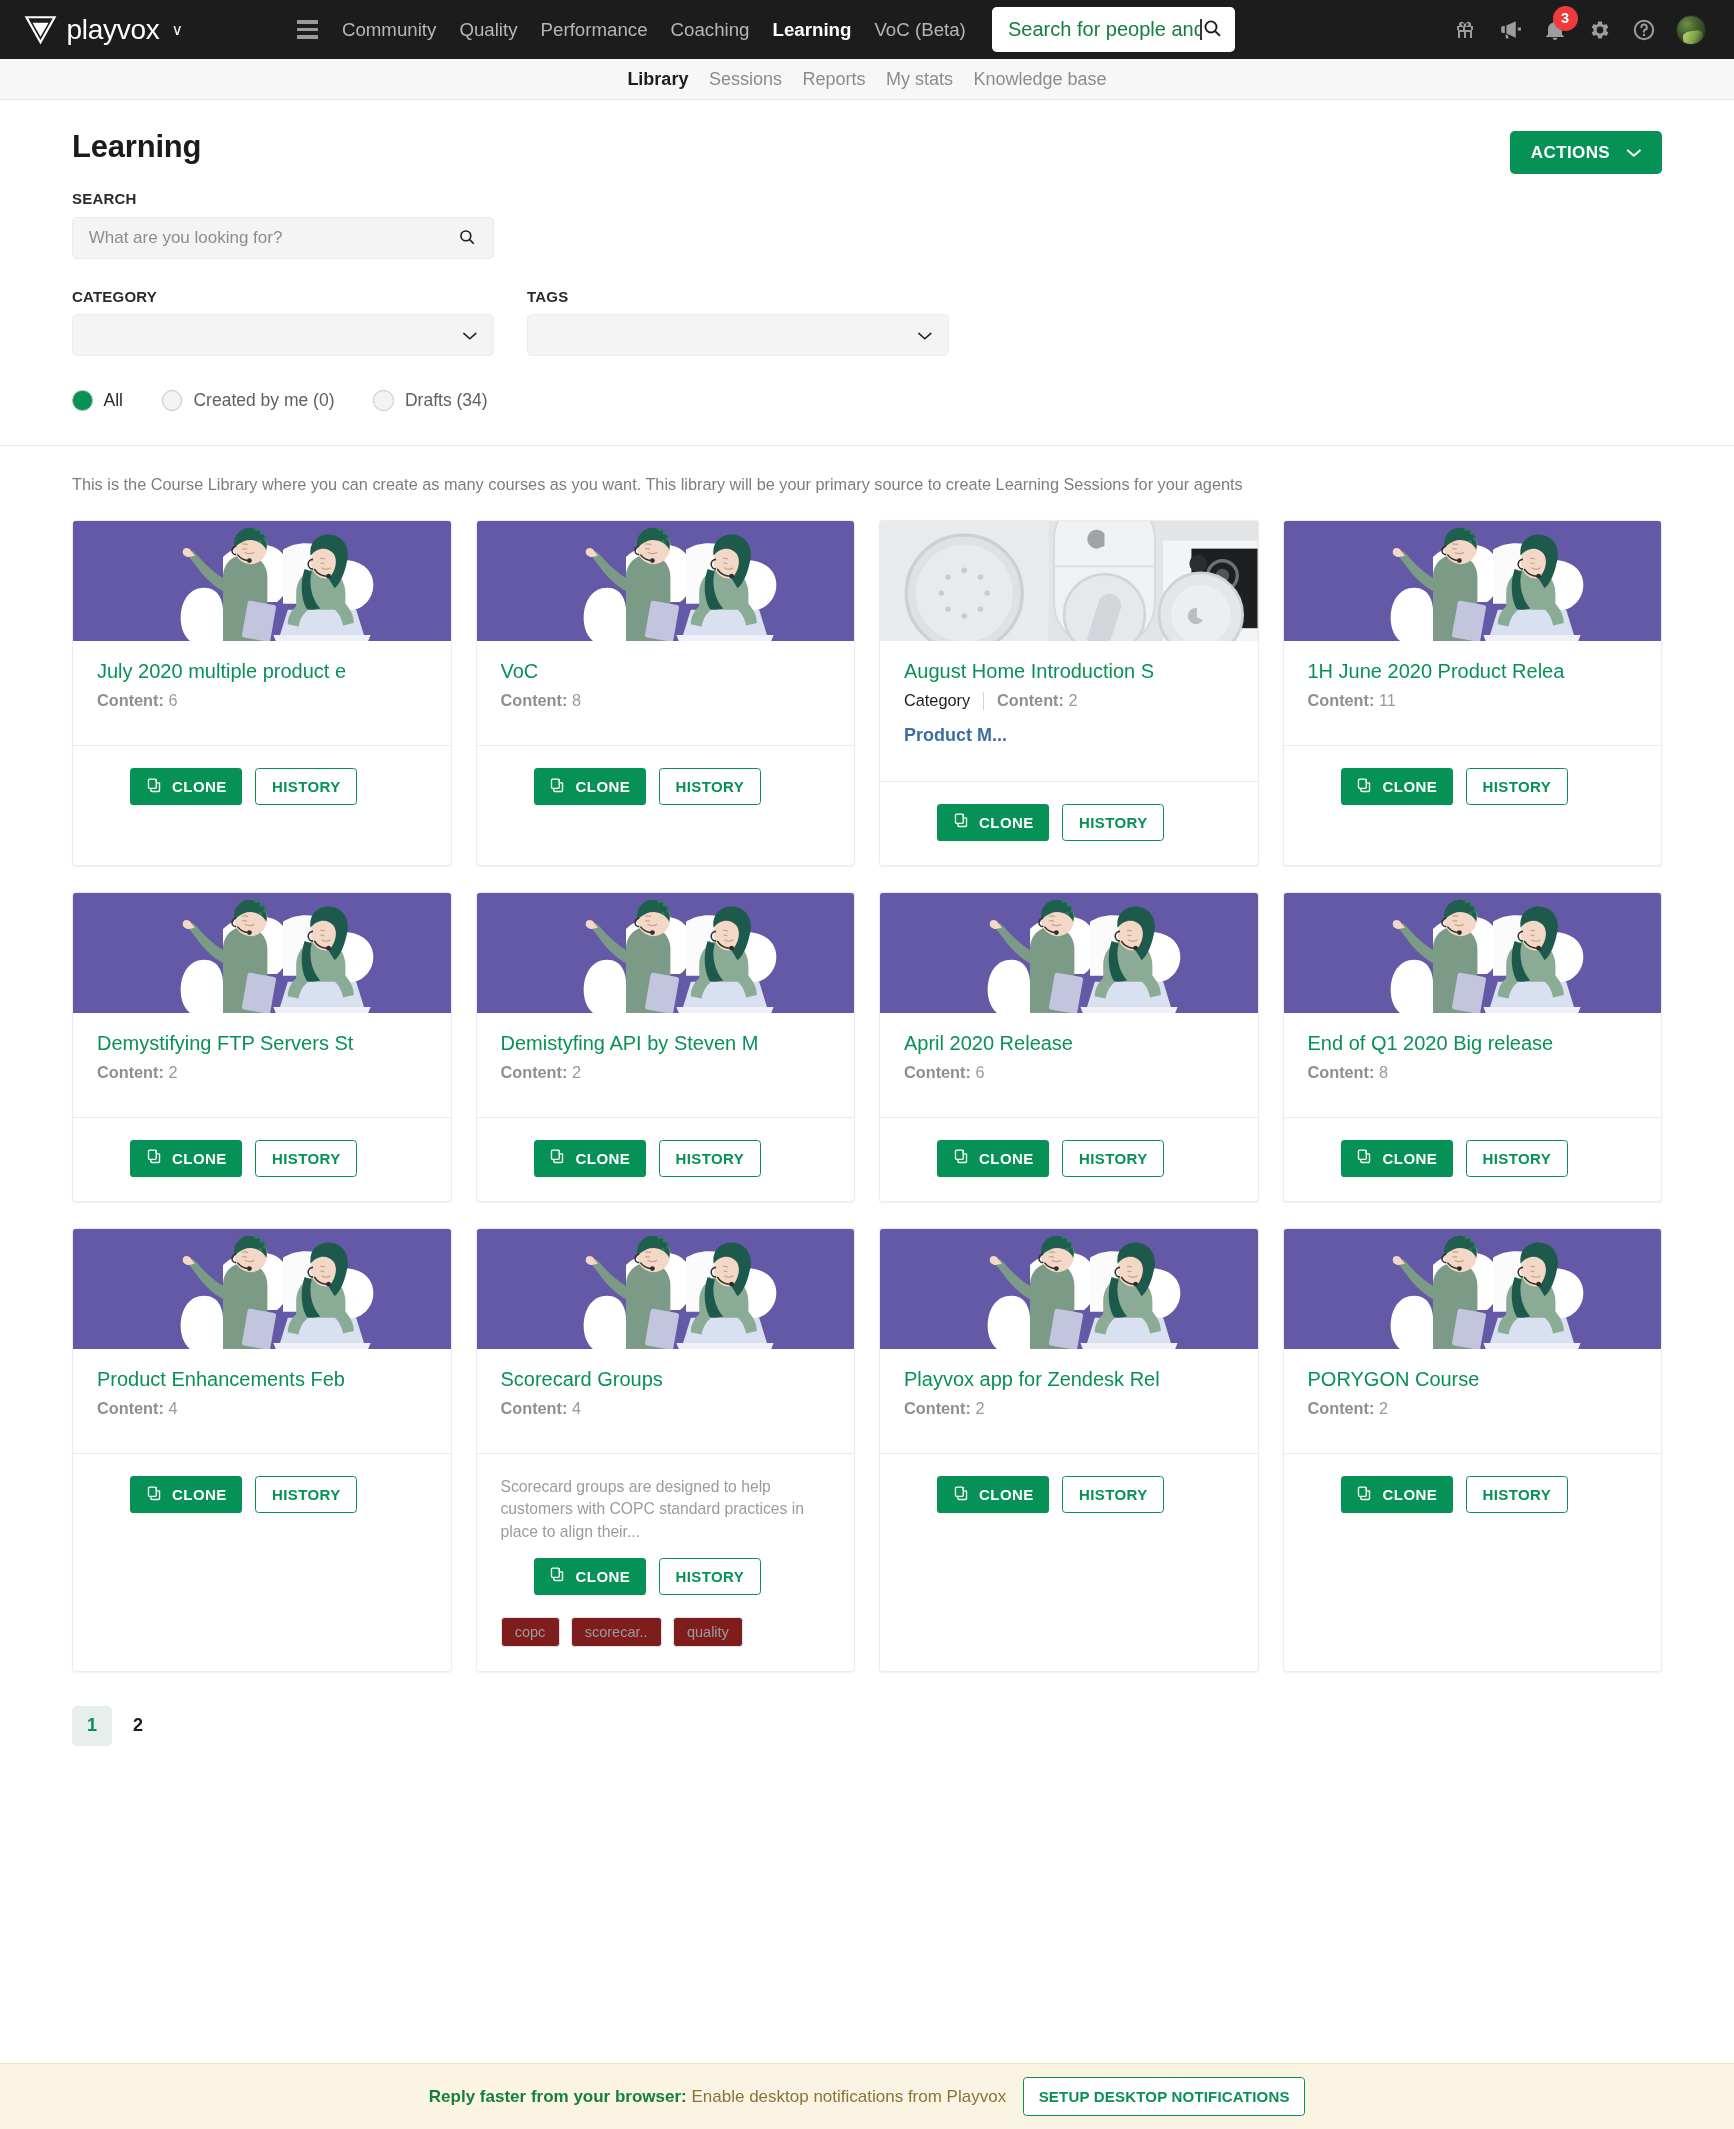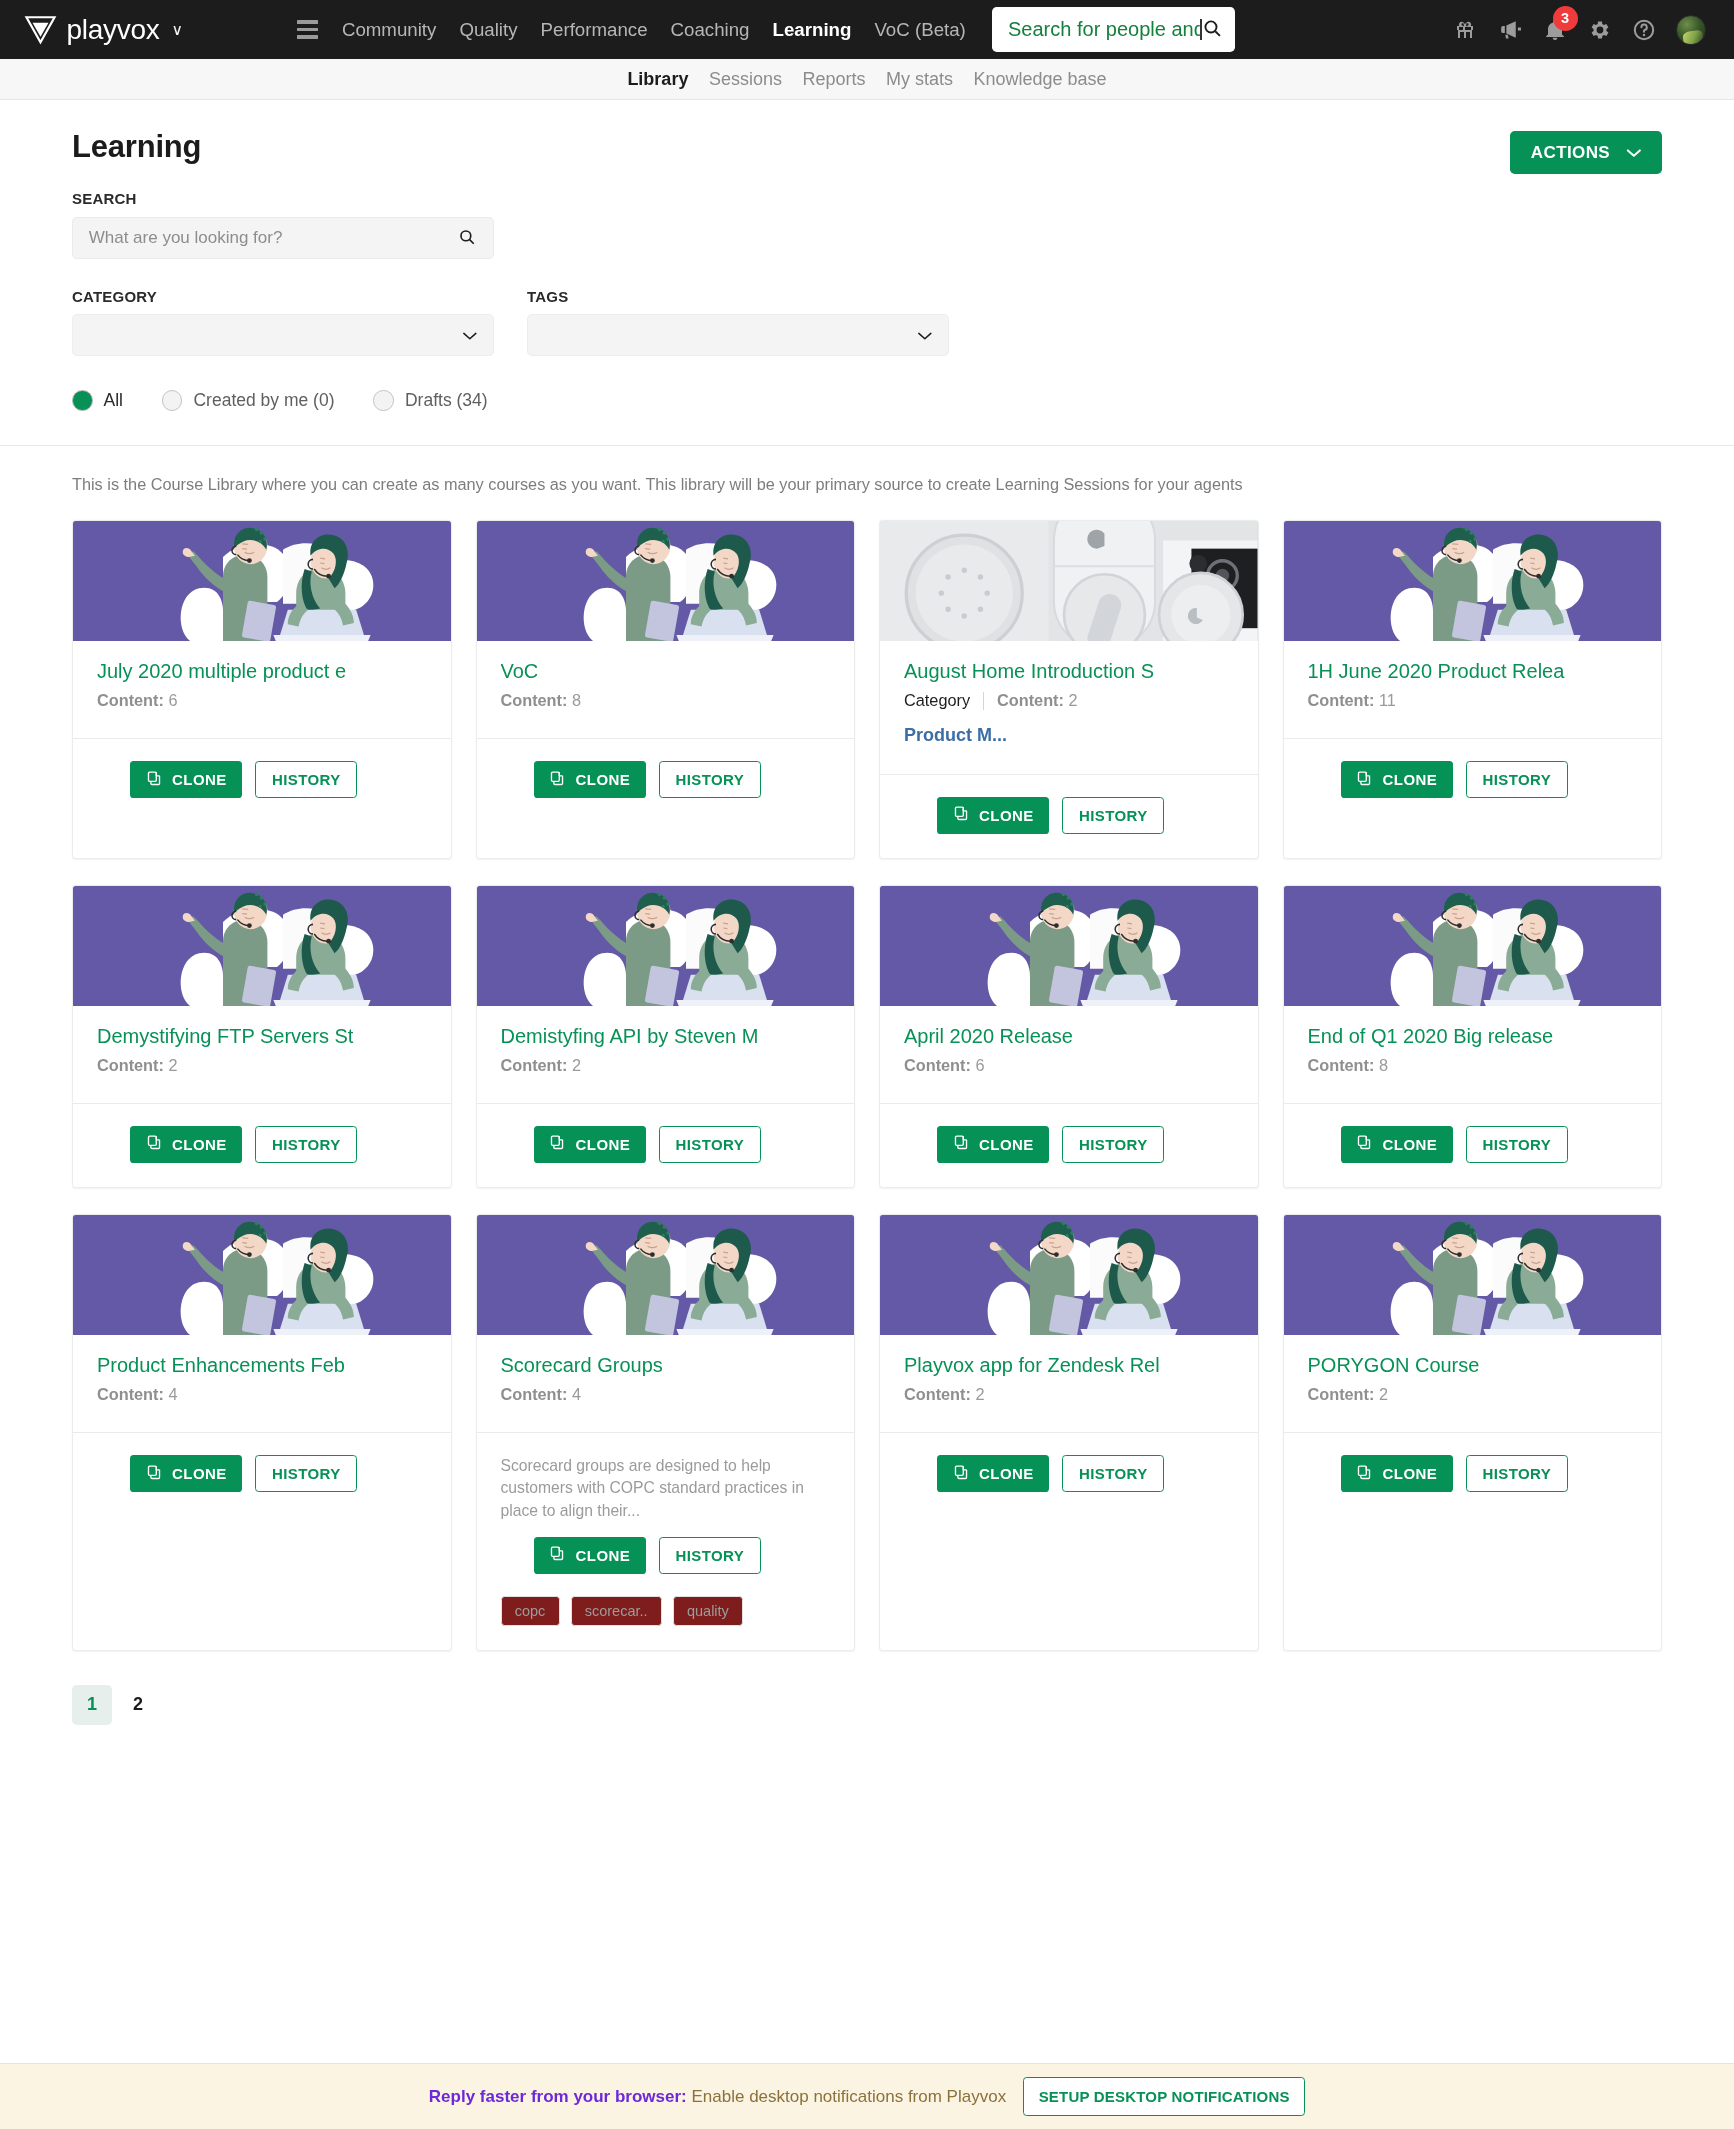--- a/index.html
+++ b/index.html
@@ -142,21 +142,21 @@
     background:#ffffff;
     border: 0.6px solid #e9eeec;
     border-radius: 3.6px;
     box-shadow: 0 0.6px 1.8px rgba(0,0,0,0.06);
     overflow: hidden;
     display:flex; flex-direction:column;
   }
   .card-img { height: 120px; background:#6459a6; position:relative; overflow:hidden; }
   .card-img.photo { background:#d9dadc; }
   .card-body {
-    padding: 19px 24px 28px 24px;
+    padding: 19px 24px 35px 24px;
     border-bottom: 0.6px solid #ebebeb;
   }
   .card-title {
     font-size: 20px; color:#089157; line-height:1.18;
     white-space: nowrap; overflow: hidden;
     margin-bottom: 7.2px;
   }
   .card-meta { font-size: 16.3px; color:#9a9a9a; display:flex; align-items:center; gap: 13.2px; white-space:nowrap; }
   .card-meta b { color:#8f8f8f; font-weight:700; }
   .meta-cat { color:#1d1d1d; font-weight:400; }
@@ -189,21 +189,21 @@
   .page-btn.active { background:#e6efeb; color:#089157; }
   .page-btn.idle { background:transparent; color:#1b1b1b; }
 
   
   .footer-banner {
     position:absolute; left:0; right:0; bottom:0;
     height: 66px; background:#fcf4e3; border-top:0.6px solid #f0e4c8;
     display:flex; align-items:center; justify-content:center; gap: 17px;
   }
   .fb-text { font-size: 17px; color:#8a7239; }
-  .fb-text b { color:#6d28d9; font-weight:700; }
+  .fb-text b { color:#15803d; font-weight:700; }
   .fb-btn {
     border:0.6px solid #089157; color:#089157; background:#fff;
     border-radius:3.6px; height: 39px; padding: 0 14.5px;
     display:flex; align-items:center; font-size: 15px; font-weight:700; letter-spacing:0.2px;
     cursor:pointer;
   }
 
   
   .illu { position:absolute; left:50%; top:50%; transform:translate(-50%,-50%); }
 </style>

